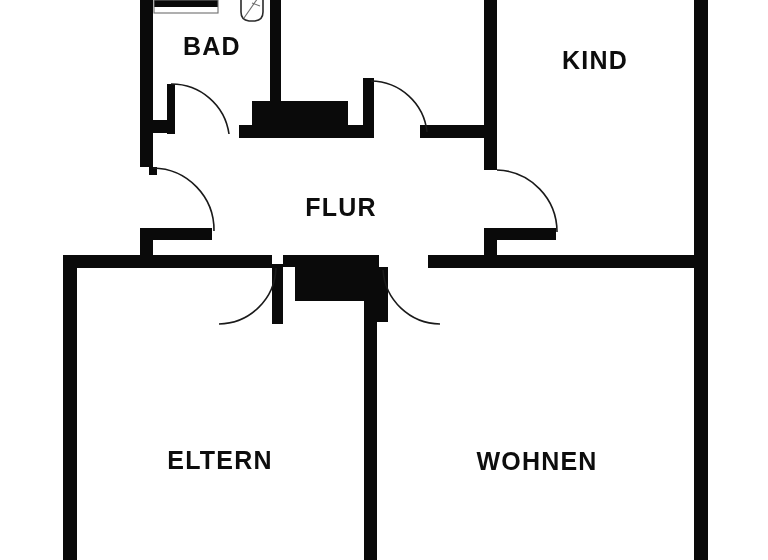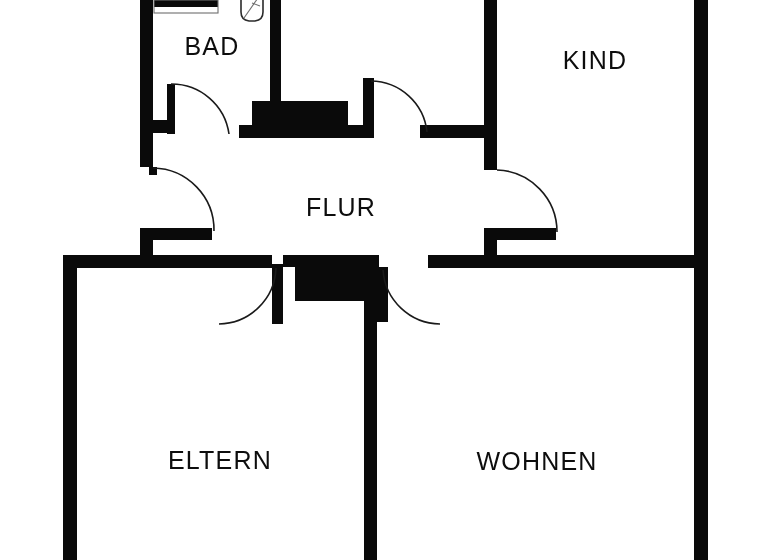--- a/index.html
+++ b/index.html
@@ -11,20 +11,21 @@
     width: 768px;
     height: 560px;
     overflow: hidden;
     font-family: "Liberation Sans", sans-serif;
   }
   #floorplan-root {
     position: relative;
     width: 768px;
     height: 560px;
     background: #be185d;
+    font-weight: bold;
   }
   svg.plan {
     display: block;
     width: 768px;
     height: 560px;
   }
   .room-label {
     font-family: "Liberation Sans", sans-serif;
     font-size: 25px;
     letter-spacing: 1.2px;

